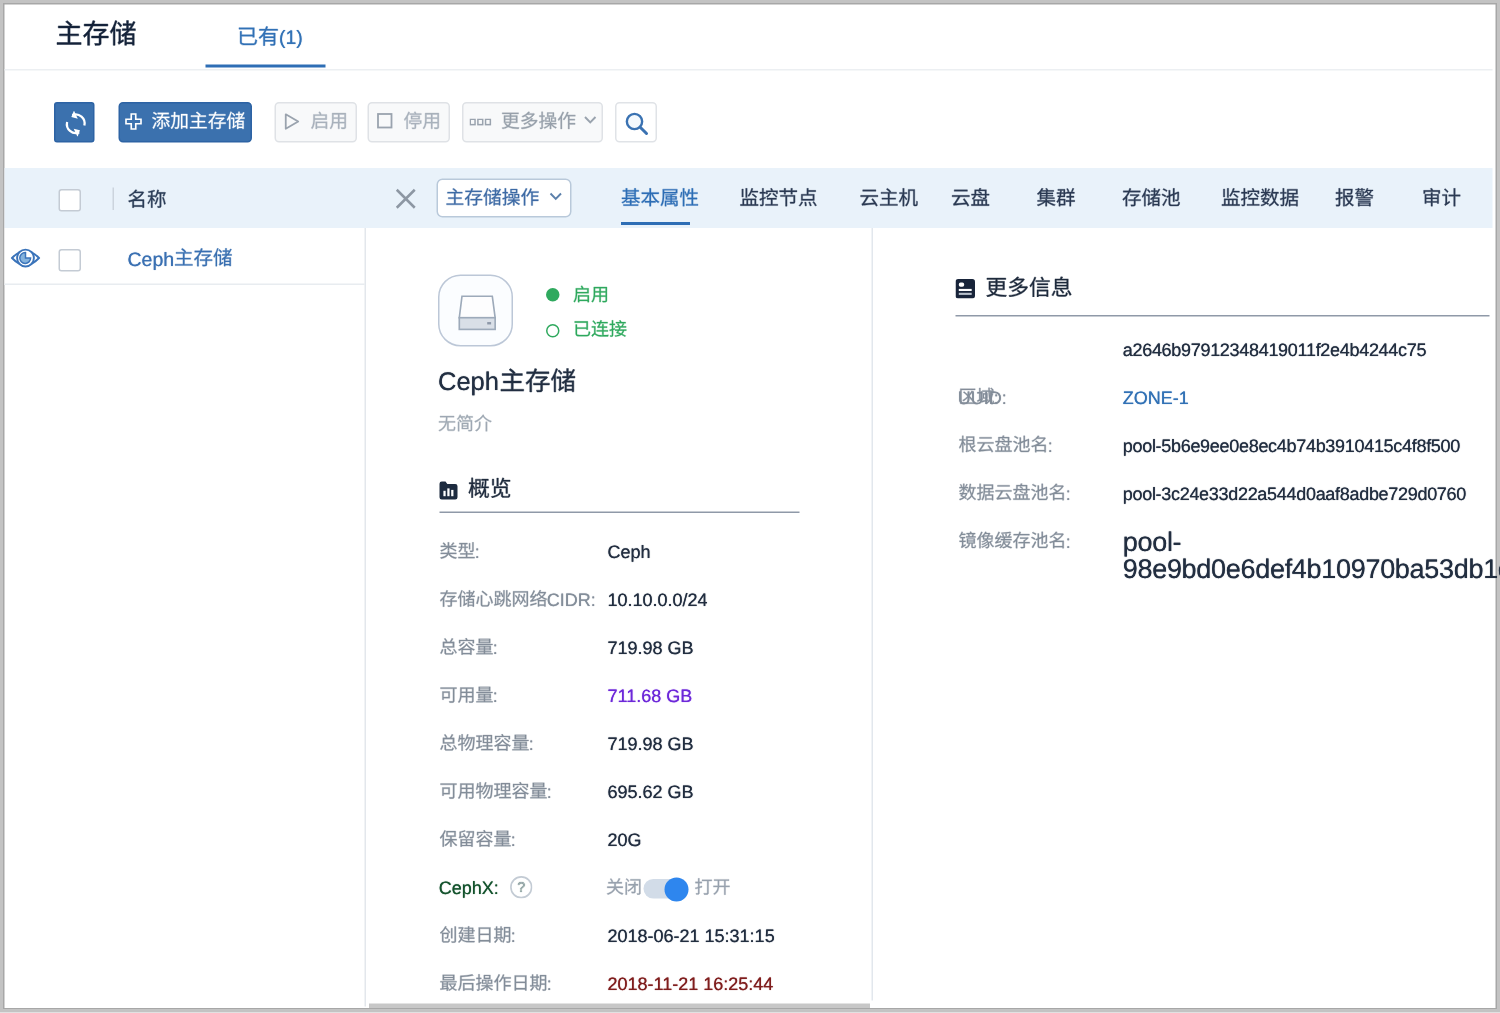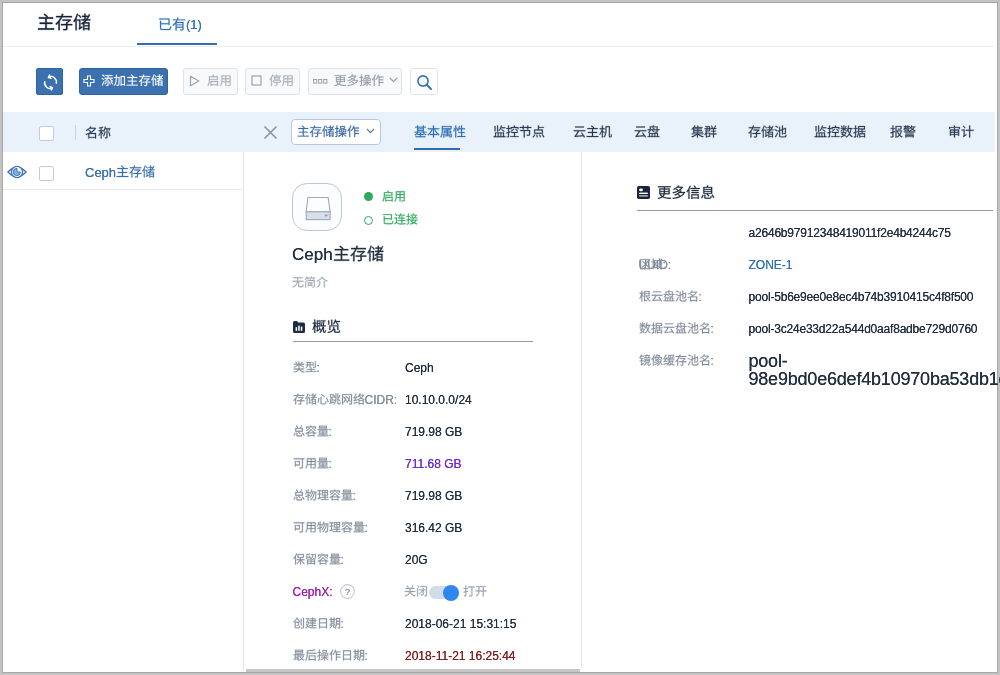--- a/index.html
+++ b/index.html
@@ -365,31 +365,31 @@
 <div style="left:292.5px;top:519.0px;height:18px;line-height:18px;font-size:12px;color:#848e9a;"><svg class="k " width="72" height="12" viewBox="0 -880 6000 1000" style="fill:#848e9a">
       <g stroke="#848e9a" transform="scale(1,-1)">
         <use href="#g52" x="0"></use>
         <use href="#g8" x="1000"></use>
         <use href="#g53" x="2000"></use>
         <use href="#g54" x="3000"></use>
         <use href="#g50" x="4000"></use>
         <use href="#g51" x="5000"></use>
       </g>
     </svg>:</div>
-<div style="left:405px;top:519.0px;height:18px;line-height:18px;font-size:12px;color:#222e40;">316.42 GB</div>
+<div style="left:405px;top:519.0px;height:18px;line-height:18px;font-size:12px;color:#222e40;">695.62 GB</div>
 <div style="left:292.5px;top:551.0px;height:18px;line-height:18px;font-size:12px;color:#848e9a;"><svg class="k " width="48" height="12" viewBox="0 -880 4000 1000" style="fill:#848e9a">
       <g stroke="#848e9a" transform="scale(1,-1)">
         <use href="#g55" x="0"></use>
         <use href="#g56" x="1000"></use>
         <use href="#g50" x="2000"></use>
         <use href="#g51" x="3000"></use>
       </g>
     </svg>:</div>
 <div style="left:405px;top:551.0px;height:18px;line-height:18px;font-size:12px;color:#222e40;">20G</div>
-<div style="left:292.5px;top:583.0px;height:18px;line-height:18px;font-size:12px;color:#a21caf;">CephX:<svg width="15" height="15" viewBox="0 0 15 15" style="margin-left:7px;vertical-align:-2.5px">
+<div style="left:292.5px;top:583.0px;height:18px;line-height:18px;font-size:12px;color:#14532d;">CephX:<svg width="15" height="15" viewBox="0 0 15 15" style="margin-left:7px;vertical-align:-2.5px">
       <circle cx="7.5" cy="7.5" r="6.9" fill="none" stroke="#c3cbd4" stroke-width="1.1"></circle>
       <text x="7.5" y="10.8" text-anchor="middle" font-family="Liberation Sans" font-size="9.5" fill="#a7b0ba">?</text>
     </svg></div>
 <div style="left:403.5px;top:583.0px;height:18px;line-height:18px;font-size:12px;color:#98a2ae;"><svg class="k " width="24" height="12" viewBox="0 -880 2000 1000" style="fill:#98a2ae">
       <g stroke="#98a2ae" transform="scale(1,-1)">
         <use href="#g57" x="0"></use>
         <use href="#g58" x="1000"></use>
       </g>
     </svg></div>
 <div style="left:428.5px;top:585.5px;width:29px;height:13px;border-radius:7px;background:#d2dce8"></div>

